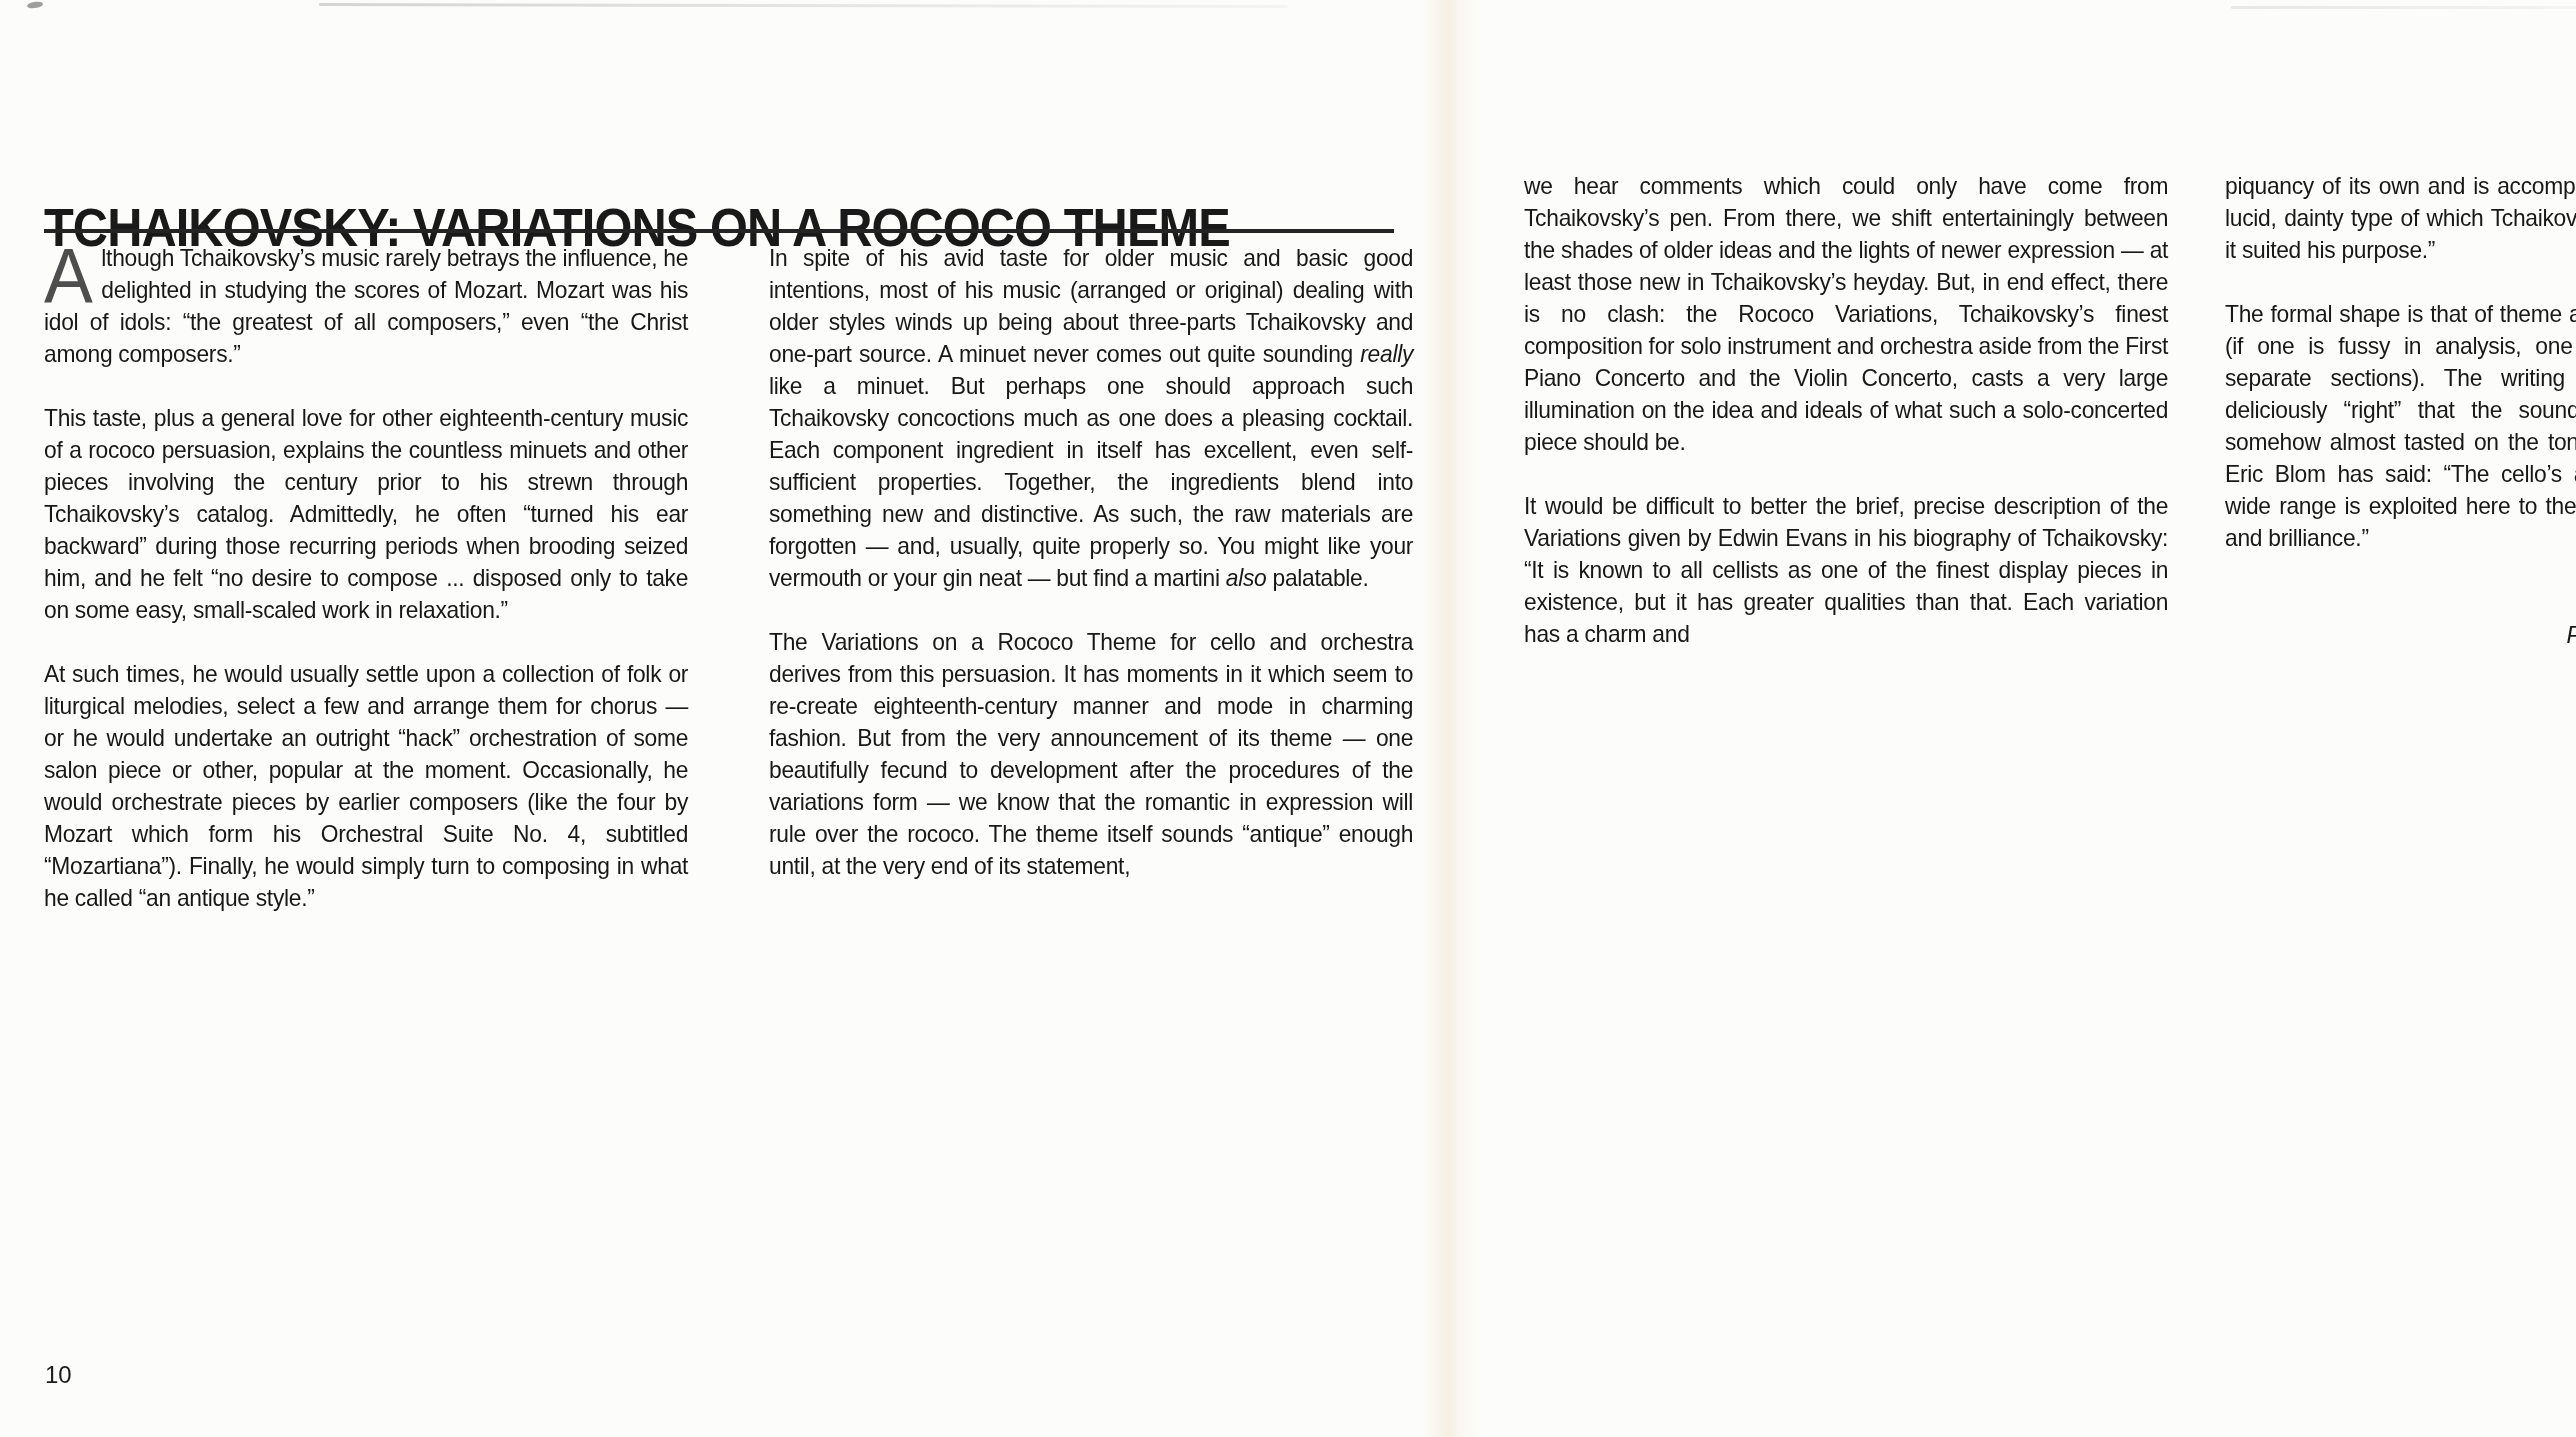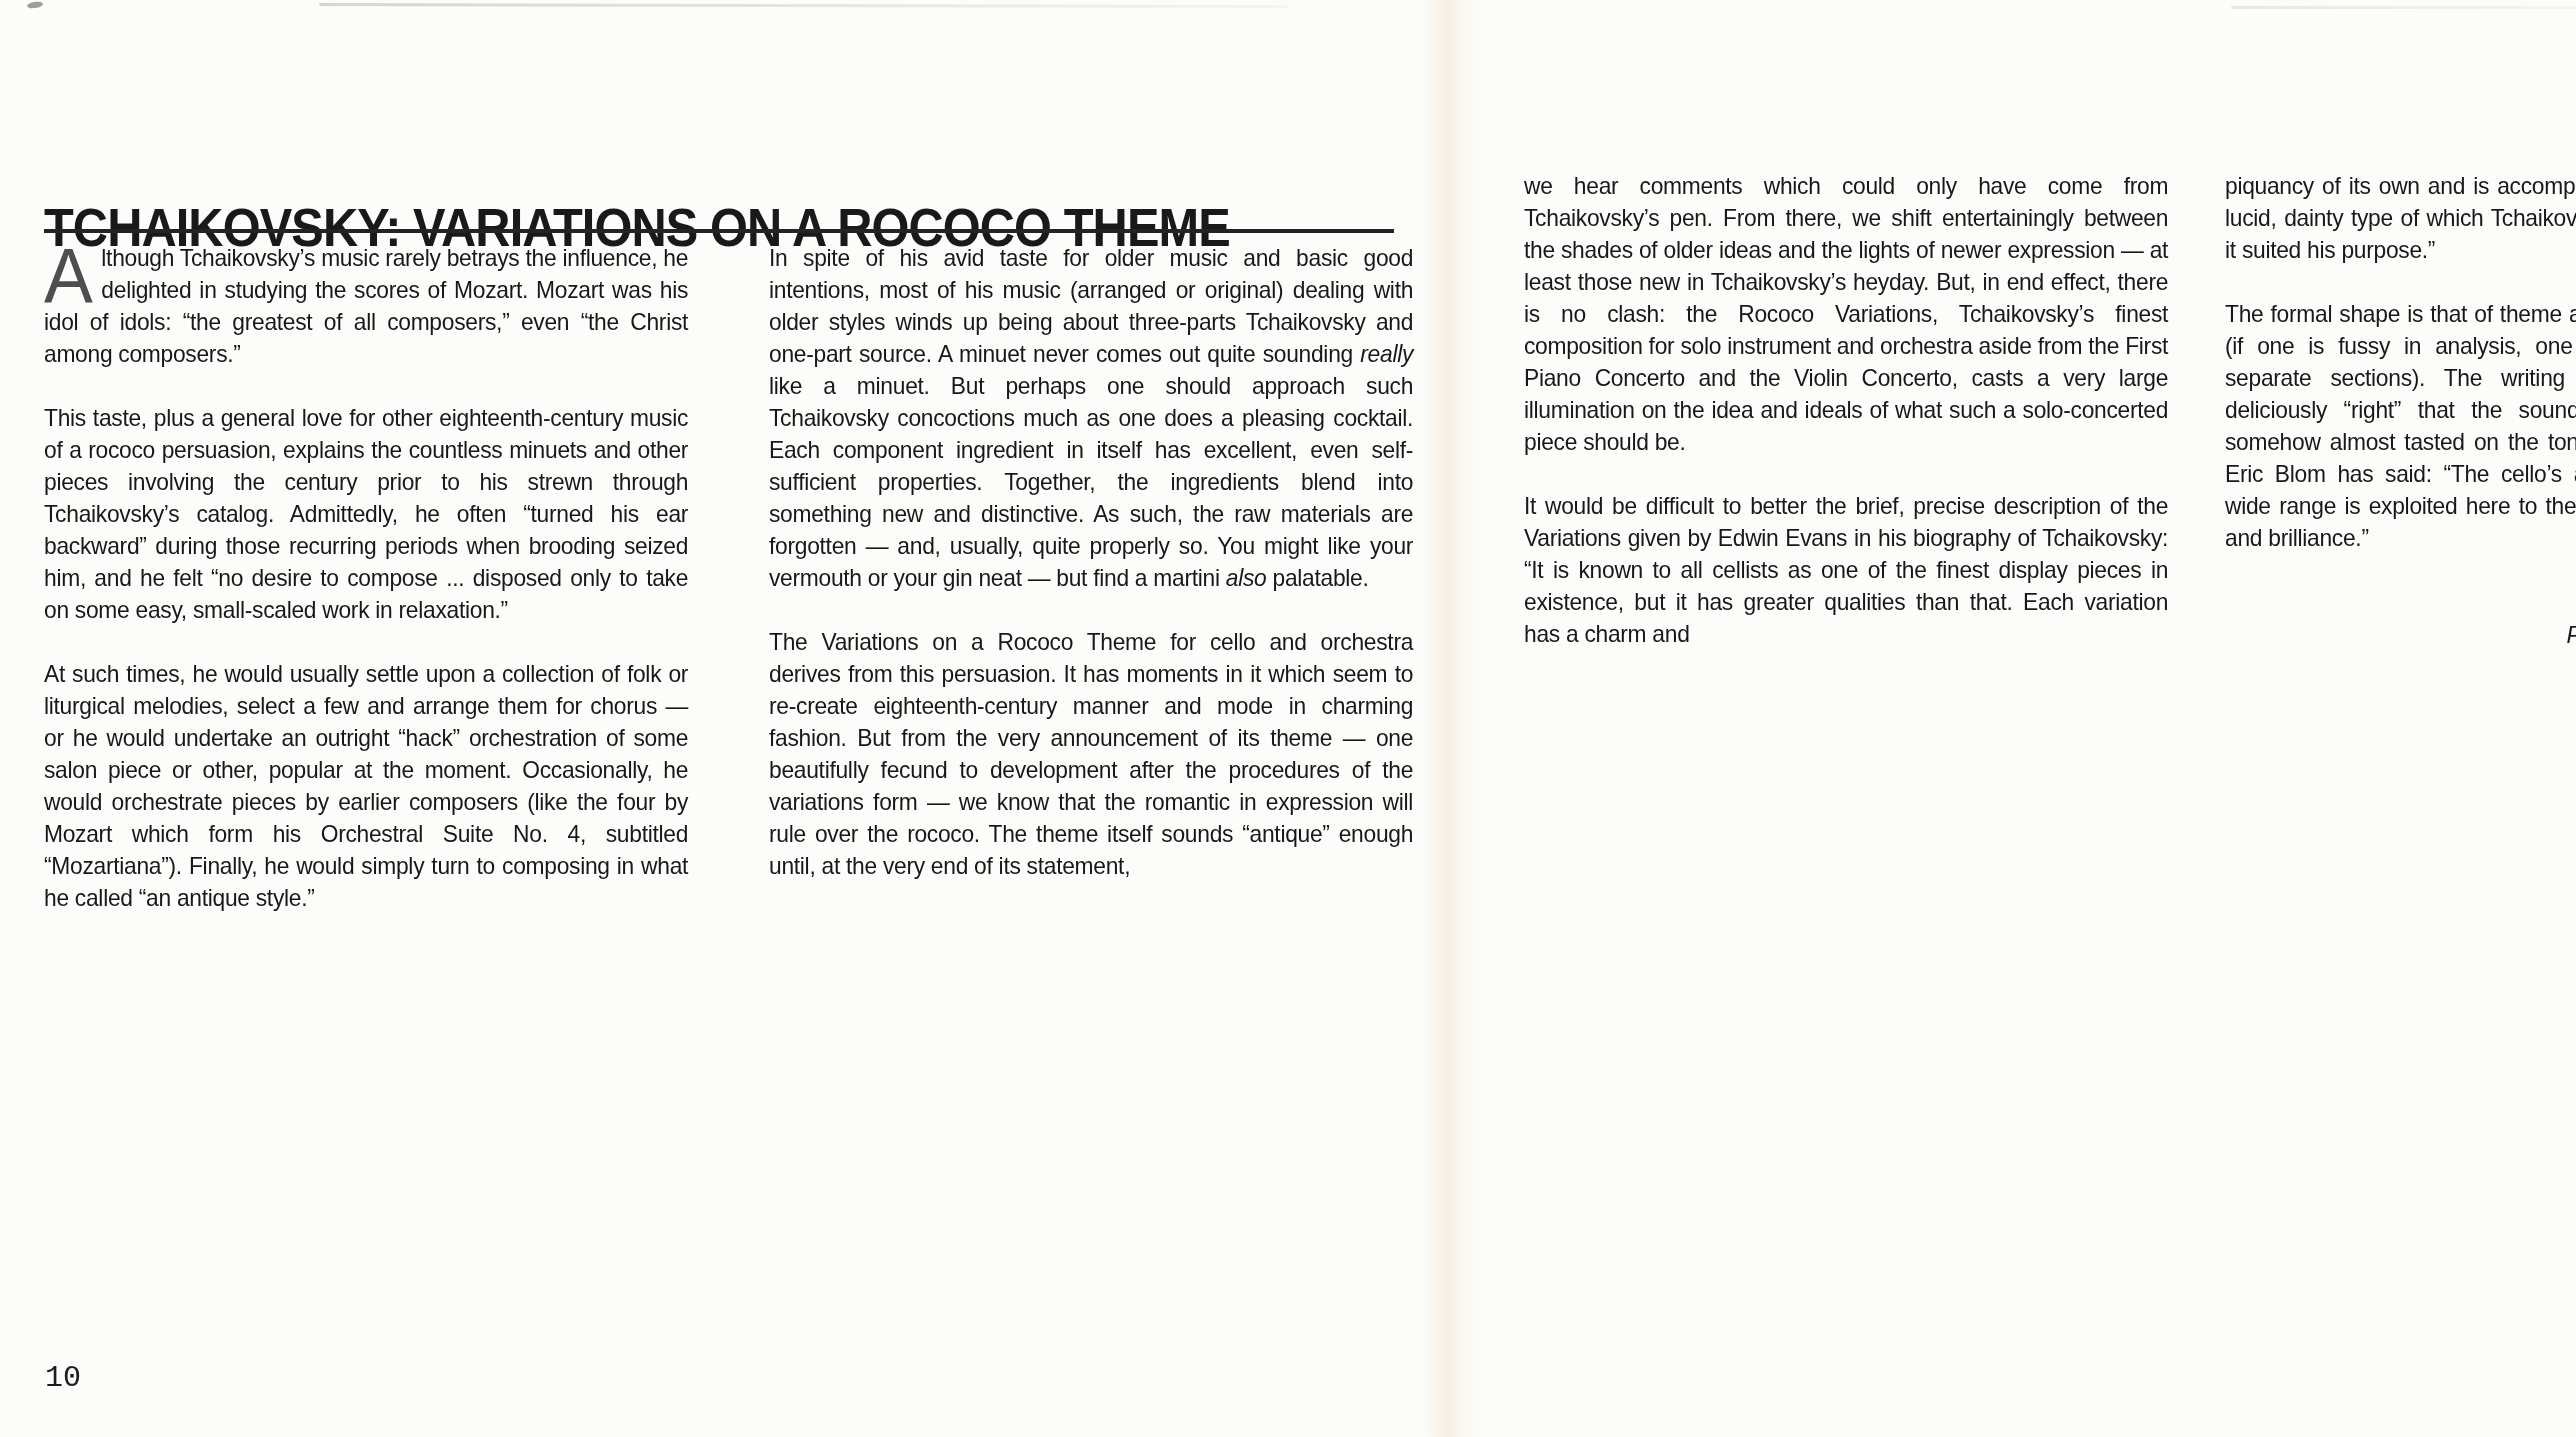--- a/index.html
+++ b/index.html
@@ -109,22 +109,22 @@
 
   .attribution {
     margin-top: 33px;
     text-align: right;
     font-style: italic;
   }
   .attr-line { display: block; }
 
   .pagenum {
     position: absolute;
-    font-family: Liberation Mono, monospace;
-    font-size: 30px;
+    font-family: Liberation Sans, sans-serif;
+    font-size: 24px;
     color: #1c1c1c;
   }
   #pagenum-left  { left: 45px;  top: 1361px; }
 </style>
 </head>
 <body>
 
 <div class="paper"></div>
 <div class="gutter"></div>
 <div class="streak-top-1"></div>

